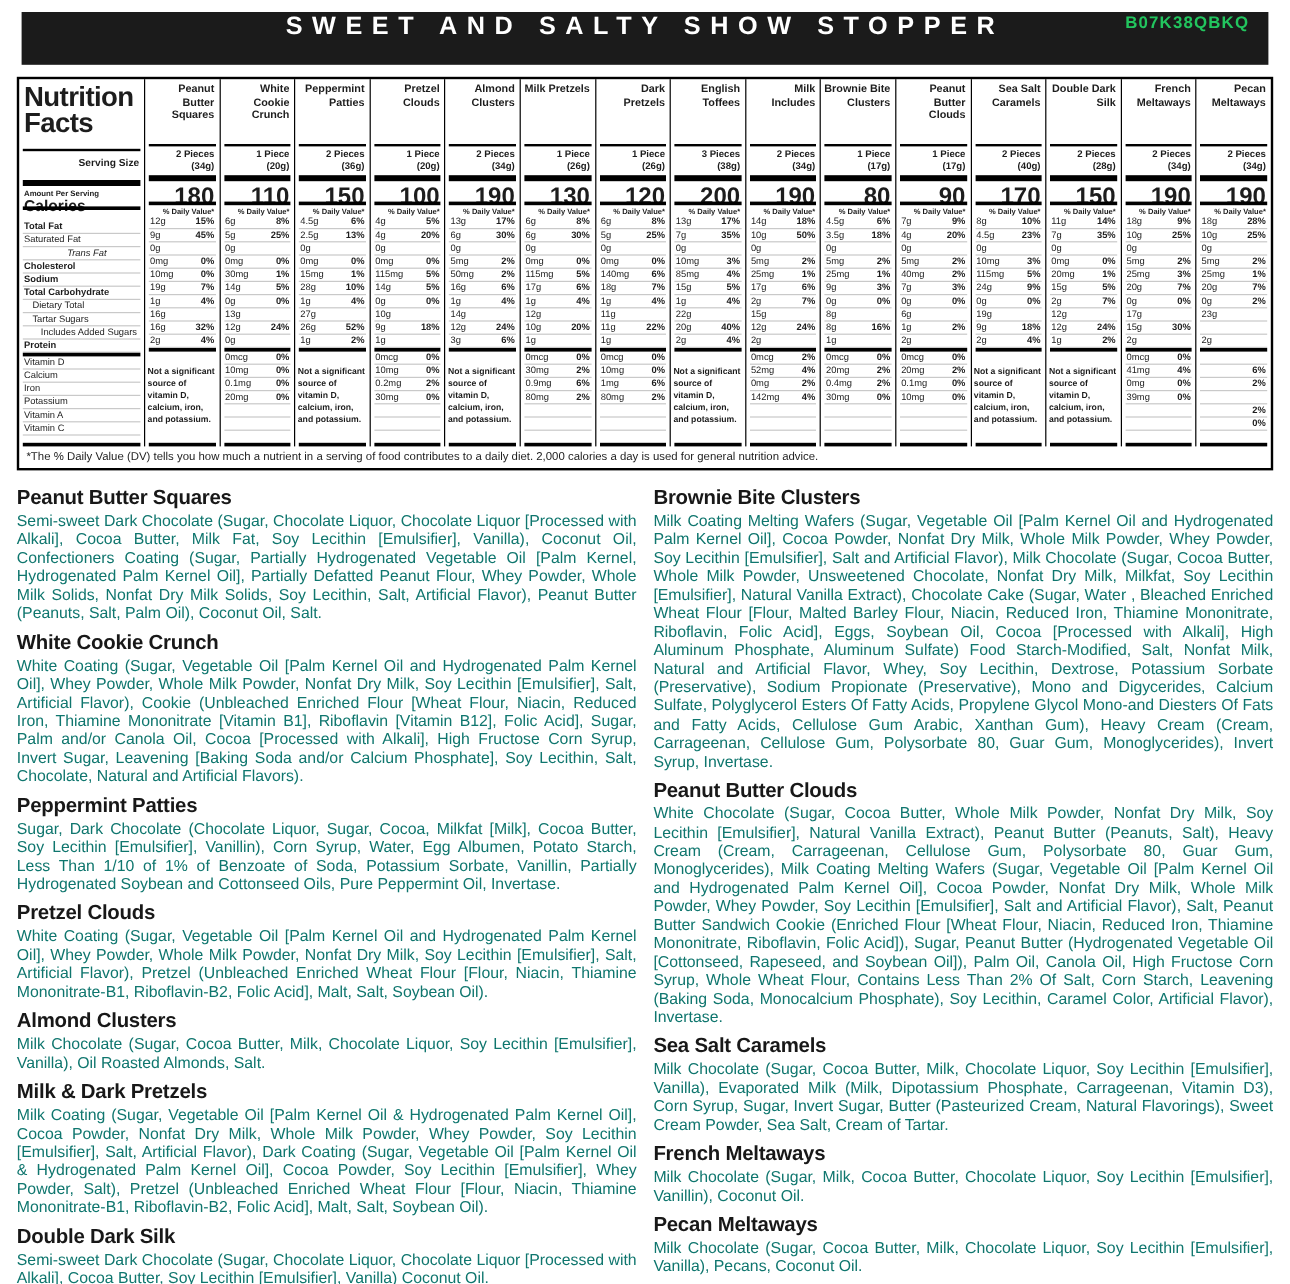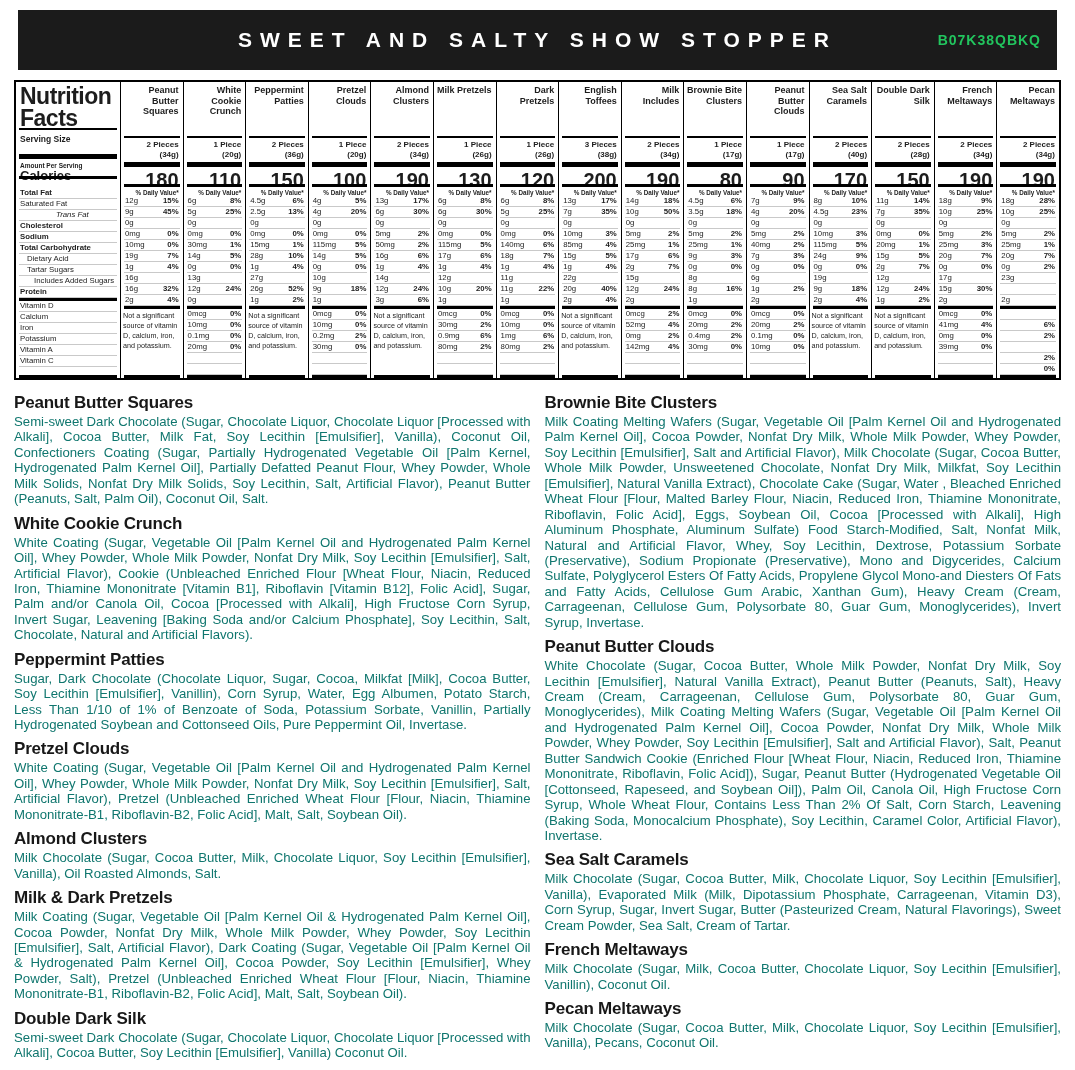--- a/index.html
+++ b/index.html
@@ -5,59 +5,59 @@
   * { box-sizing: border-box; margin: 0; padding: 0; }
   html,body { background:#fff; }
   body {
     width: 1075px; height: 1070px; margin: 0 auto;
     font-family: "Liberation Sans", "DejaVu Sans", sans-serif;
     color: #1d1d1d; overflow: hidden;
   }
   .page { padding: 10px 14px 0 14px; }
 
   
-  .banner { background:#1b1b1b; height:60px; margin: 0 4px; position:relative;
-            display:flex; align-items:center; justify-content:center; }
+  .banner { background:#1b1b1b; height:44px; margin: 0 4px; position:relative;
+            display:flex; justify-content:center; }
   .banner-title { color:#fff; font-weight:bold; font-size:21px; letter-spacing:8px; }
   .banner-sku { position:absolute; right:16px; color:#22c55e; font-weight:bold; font-size:14px; letter-spacing:1px; }
 
   
   .ntable { border:2px solid #000; margin-top:10px; background:#fff; }
   .ncols { display:flex; align-items:stretch; }
   .col { flex:1; min-width:0; display:flex; flex-direction:column; border-left:1px solid #000; }
   .label-col { flex:none; width:104px; border-left:none; }
 
-  .nf-title { height:46px; font-size:23px; font-weight:bold; line-height:0.95;
+  .nf-title { height:58px; font-size:23px; font-weight:bold; line-height:0.95;
               padding:4px 2px 0 4px; letter-spacing:-0.5px; }
   .col-name { height:54px; font-size:9px; font-weight:bold; text-align:right;
               padding:3px 4px 0 2px; line-height:1.18; }
   .rule { height:2px; background:#000; margin:0 3px; flex:none; }
   .serving { height:24px; font-size:8px; font-weight:bold; text-align:right;
              padding:2px 4px 0 2px; line-height:1.3; }
-  .label-serving { text-align:left; font-size:8.5px; padding-left:4px; padding-top:4px; }
+  .label-serving { text-align:right; font-size:8.5px; padding-left:4px; padding-top:4px; }
   .sv1,.sv2 { display:block; }
   .thickbar { height:5px; background:#000; margin:0 3px; flex:none; }
   .calrow { height:17px; }
   .num { font-size:20px; font-weight:bold; text-align:right; padding-right:4px; line-height:26px; }
   .label-cal { padding-left:4px; }
   .amount-label { font-size:6.5px; font-weight:bold; padding-top:3px; }
   .cal-word { font-size:13px; font-weight:bold; line-height:1.1; }
   .dvrow { height:12px; border-top:3px solid #000; margin:0 3px; font-size:6.3px;
            font-weight:bold; text-align:right; padding:2px 1px 0 0; flex:none; }
   .nrow { height:11px; display:flex; justify-content:space-between; margin:0 3px;
           padding:0 1px 0 1px; border-bottom:1px solid #c9c9c9; font-size:7.8px; line-height:10px; }
   .lab { justify-content:flex-start; padding-left:1px; }
   .amt { font-weight:normal; white-space:nowrap; }
   .pct { font-weight:bold; white-space:nowrap; }
   .rl.bold { font-weight:bold; }
   .rl.indent { padding-left:7px; }
   .rl.indent2 { padding-left:14px; }
   .rl.italic-indent { padding-left:7px; font-style:italic; }
   .vitsep { height:3px; background:#000; margin:0 3px; flex:none; }
-  .notsig { height:58px; font-size:7.2px; line-height:1.4; padding:2px 2px 0 2px; }
+  .notsig { height:76px; font-size:7.2px; line-height:1.4; padding:12px 2px 0 2px;font-weight:bold; }
   .endbar { height:3px; background:#000; margin:auto 3px 0 3px; flex:none; }
   .footnote { font-size:9.5px; padding:3px 6px 4px 6px; }
 
   
   .ing-wrap { display:flex; gap:14px; margin-top:6px; }
   .ing-col { flex:1; min-width:0; }
   .ing-head { font-size:17px; font-weight:bold; color:#181818; margin:7px 0 1px 0; letter-spacing:-0.2px; }
   .ing-body { font-size:13.2px; line-height:1.17; text-align:justify; color:#0f766e; }
 </style>
 </head>
@@ -94,21 +94,21 @@
           <div class="nrow lab">
             <div class="rl bold" style="display: inline;">Cholesterol</div>
           </div>
           <div class="nrow lab">
             <div class="rl bold" style="display: inline; text-align: center;">Sodium</div>
           </div>
           <div class="nrow lab">
             <div class="rl bold" style="display: inline;">Total Carbohydrate</div>
           </div>
           <div class="nrow lab">
-            <div class="rl indent" style="display: inline;">Dietary Acid</div>
+            <div class="rl indent" style="display: inline;">Dietary Total</div>
           </div>
           <div class="nrow lab">
             <div class="rl indent" style="display: inline;">Tartar Sugars</div>
           </div>
           <div class="nrow lab">
             <div class="rl indent2" style="display: inline;">Includes Added Sugars</div>
           </div>
           <div class="nrow lab">
             <div class="rl bold" style="display: inline;">Protein</div>
           </div>
@@ -1144,20 +1144,21 @@
             <div class="amt"></div>
             <div class="pct">2%</div>
           </div>
           <div class="nrow">
             <div class="amt"></div>
             <div class="pct">0%</div>
           </div>
           <div class="endbar"></div>
         </div>
       </div>
+    <div class="footnote">*The % Daily Value (DV) tells you how much a nutrient in a serving of food contributes to a daily diet. 2,000 calories a day is used for general nutrition advice.</div>
   </div>
 
   <div class="ing-wrap">
     <div class="ing-col">
         <h3 class="ing-head">Peanut Butter Squares</h3>
         <p class="ing-body">Semi-sweet Dark Chocolate (Sugar, Chocolate Liquor, Chocolate Liquor [Processed with Alkali], Cocoa Butter, Milk Fat, Soy Lecithin [Emulsifier], Vanilla), Coconut Oil, Confectioners Coating (Sugar, Partially Hydrogenated Vegetable Oil [Palm Kernel, Hydrogenated Palm Kernel Oil], Partially Defatted Peanut Flour, Whey Powder, Whole Milk Solids, Nonfat Dry Milk Solids, Soy Lecithin, Salt, Artificial Flavor), Peanut Butter (Peanuts, Salt, Palm Oil), Coconut Oil, Salt.</p>
         <h3 class="ing-head">White Cookie Crunch</h3>
         <p class="ing-body">White Coating (Sugar, Vegetable Oil [Palm Kernel Oil and Hydrogenated Palm Kernel Oil], Whey Powder, Whole Milk Powder, Nonfat Dry Milk, Soy Lecithin [Emulsifier], Salt, Artificial Flavor), Cookie (Unbleached Enriched Flour [Wheat Flour, Niacin, Reduced Iron, Thiamine Mononitrate [Vitamin B1], Riboflavin [Vitamin B12], Folic Acid], Sugar, Palm and/or Canola Oil, Cocoa [Processed with Alkali], High Fructose Corn Syrup, Invert Sugar, Leavening [Baking Soda and/or Calcium Phosphate], Soy Lecithin, Salt, Chocolate, Natural and Artificial Flavors).</p>
         <h3 class="ing-head">Peppermint Patties</h3>
         <p class="ing-body">Sugar, Dark Chocolate (Chocolate Liquor, Sugar, Cocoa, Milkfat [Milk], Cocoa Butter, Soy Lecithin [Emulsifier], Vanillin), Corn Syrup, Water, Egg Albumen, Potato Starch, Less Than 1/10 of 1% of Benzoate of Soda, Potassium Sorbate, Vanillin, Partially Hydrogenated Soybean and Cottonseed Oils, Pure Peppermint Oil, Invertase.</p>

